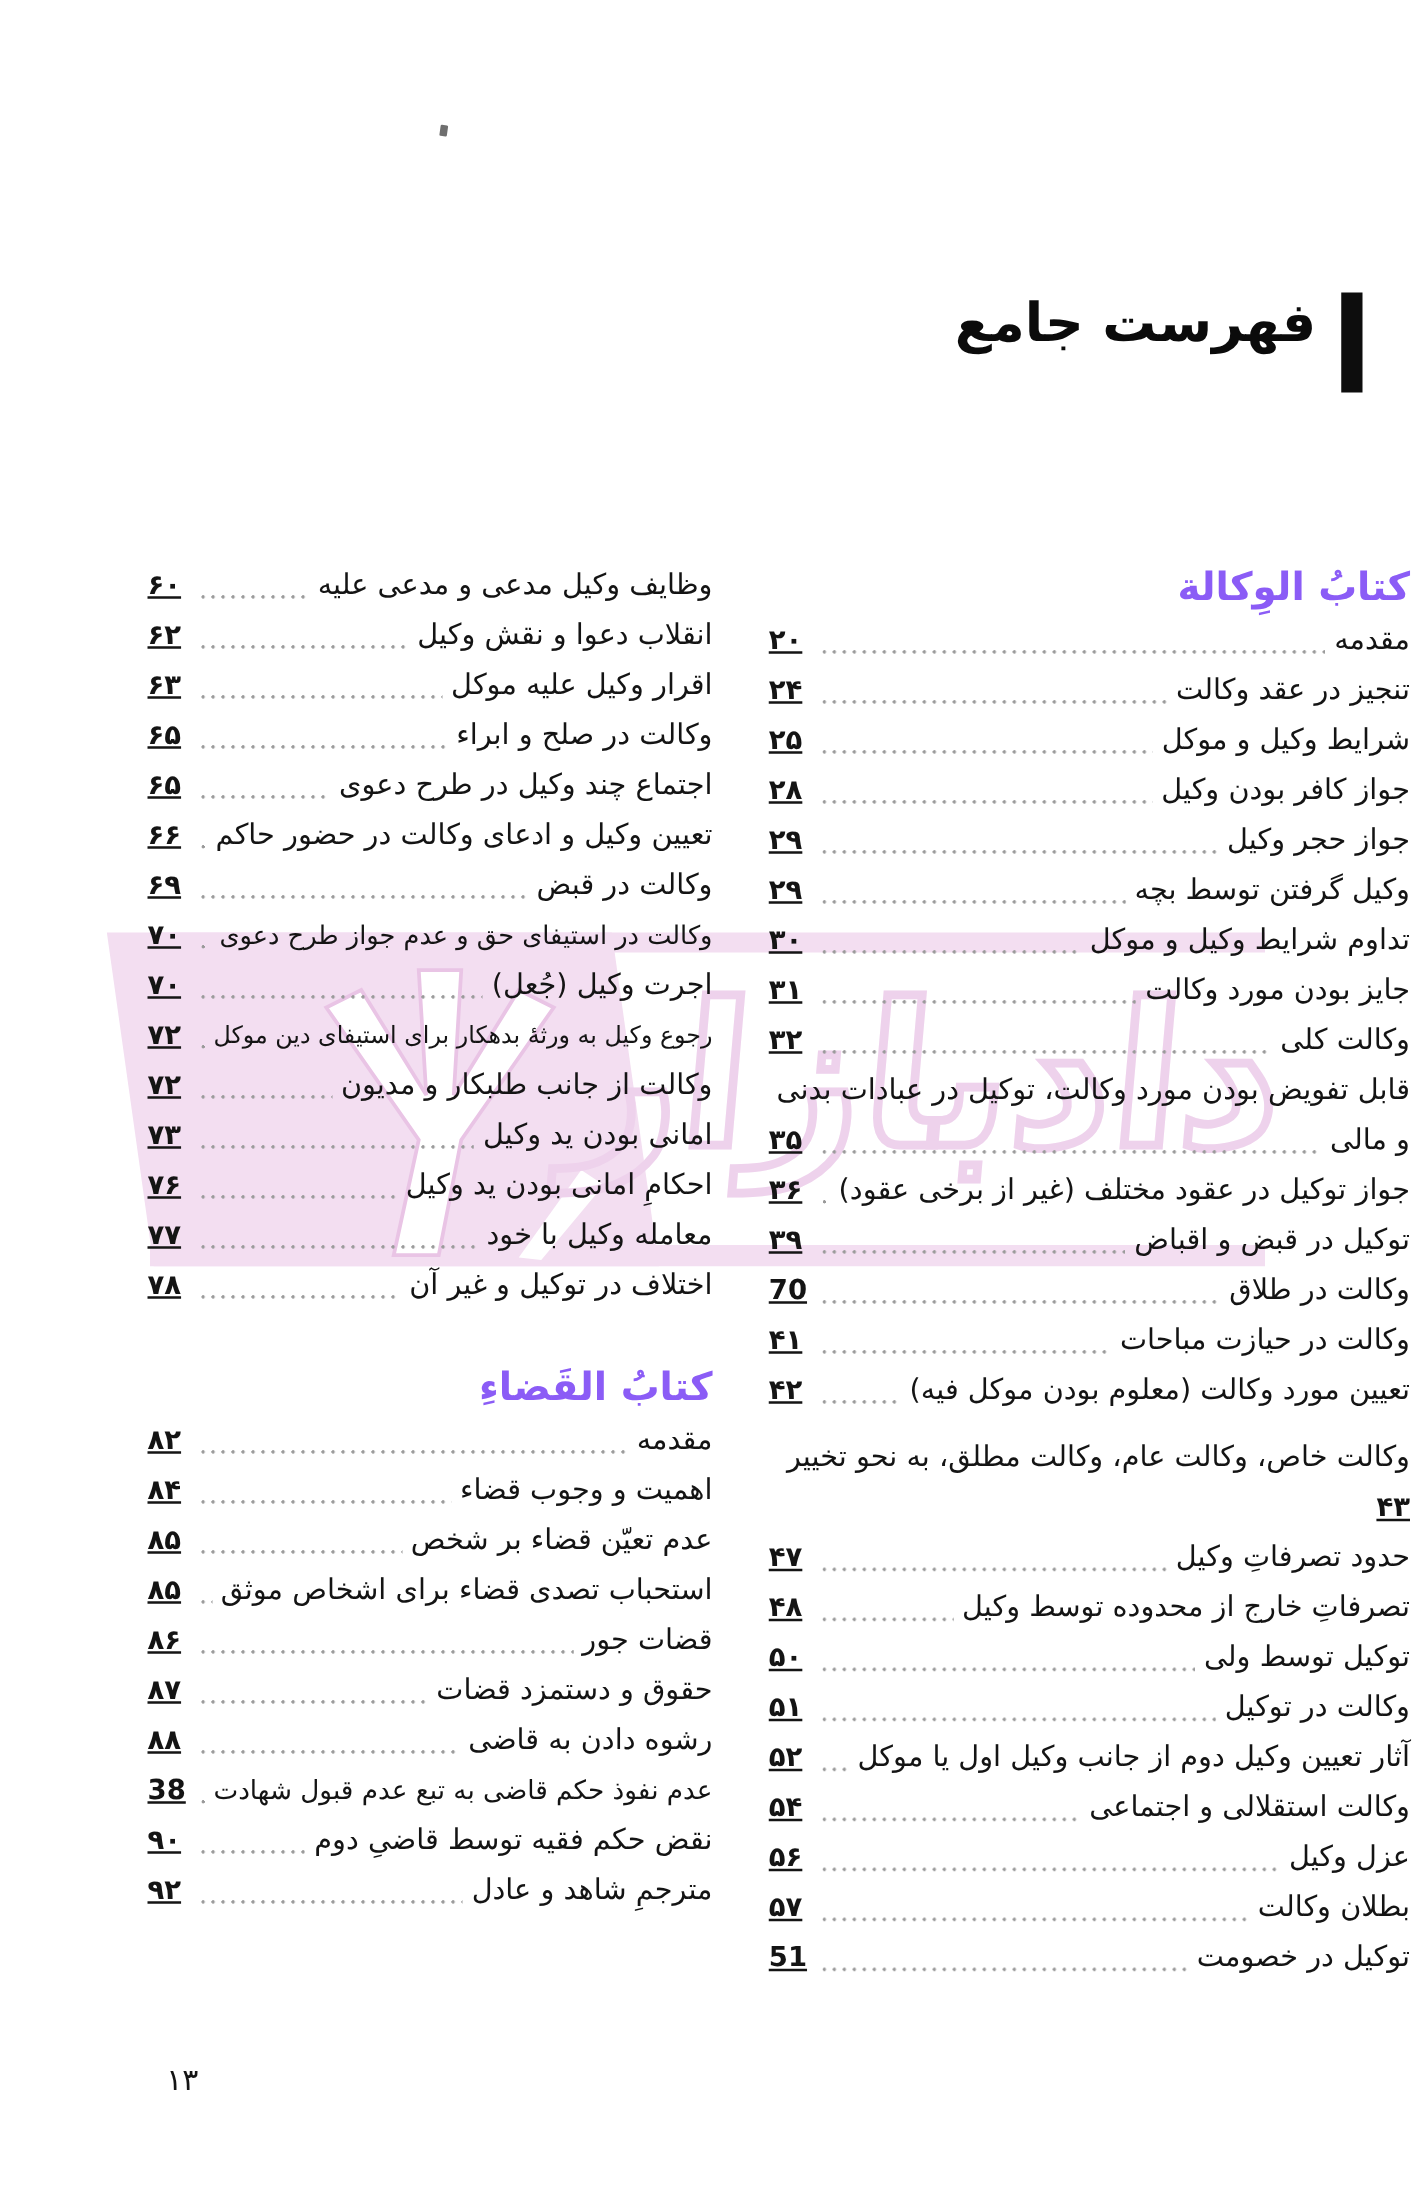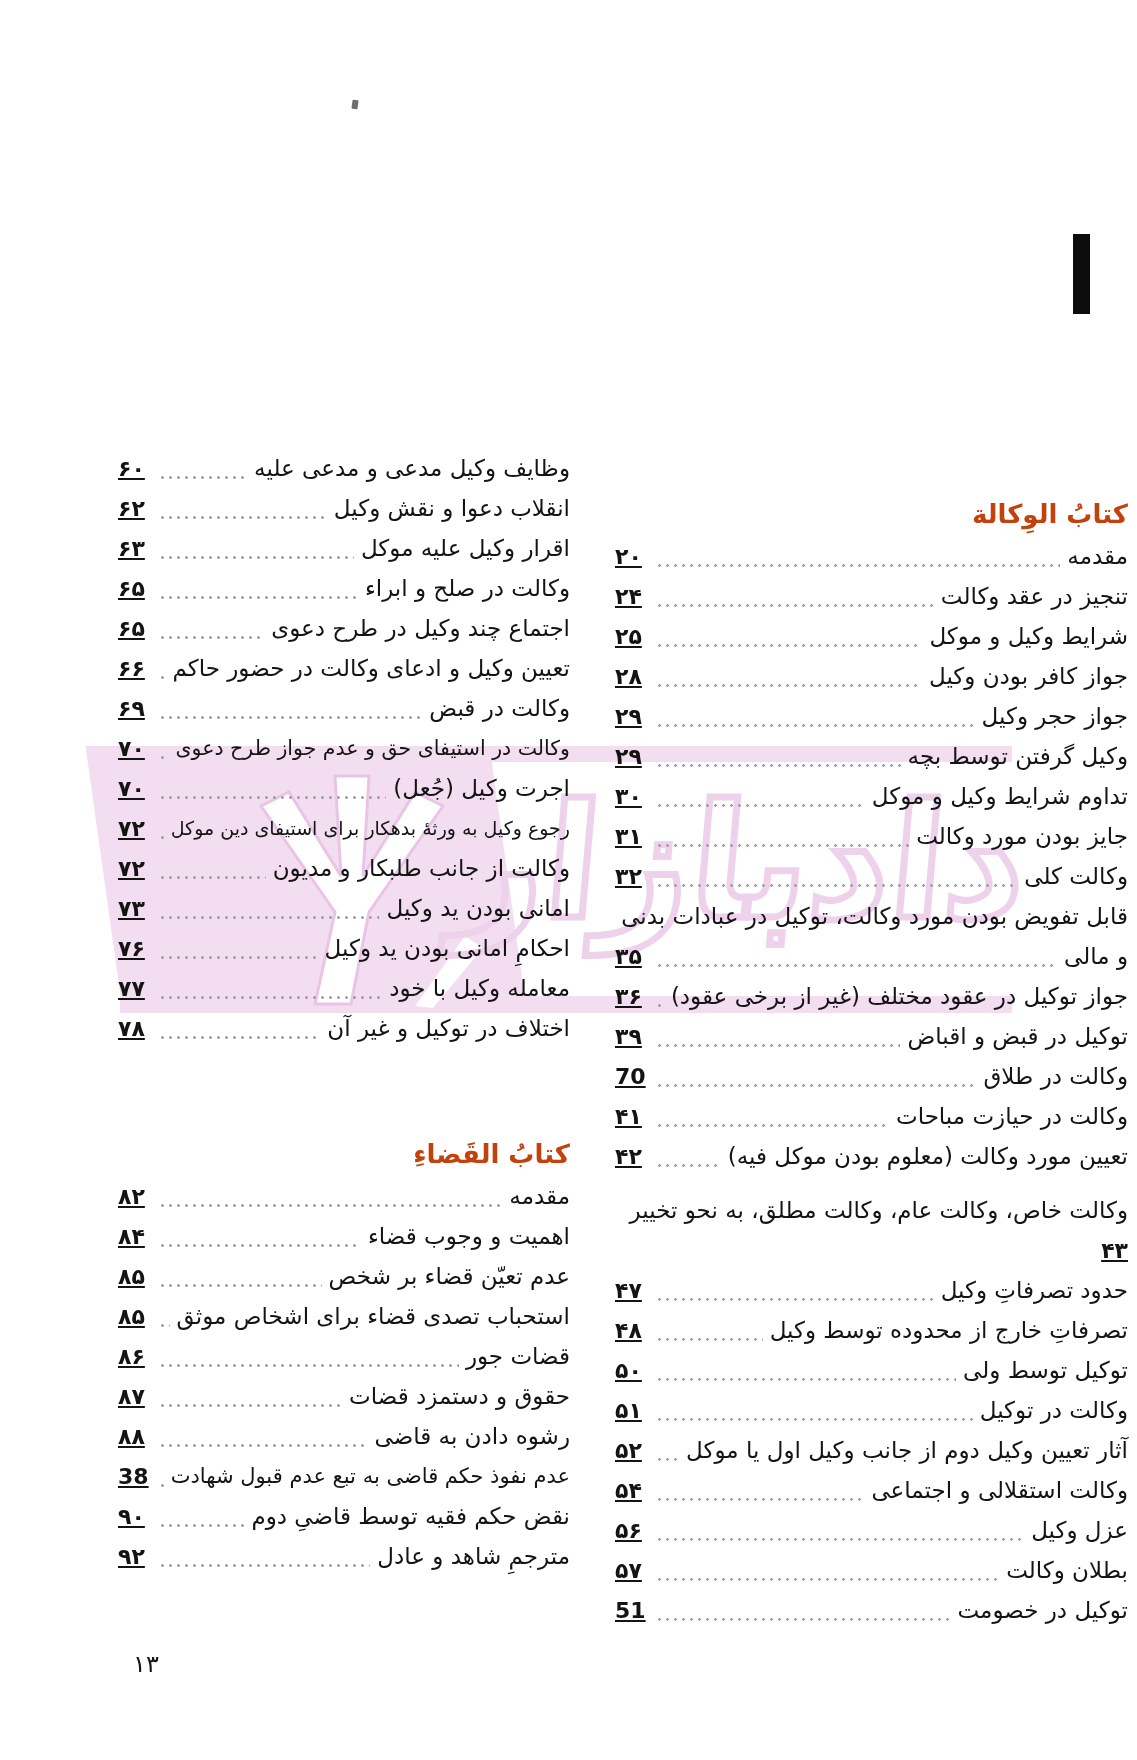--- a/index.html
+++ b/index.html
@@ -30,34 +30,35 @@
   .col-left{left:118px;width:452px;}
   .row{display:flex;align-items:center;height:40px;font-size:23px;color:#141414;white-space:nowrap;}
   .row .t{flex:0 0 auto;}
   .leader{
     flex:1 1 0;min-width:0;height:3px;margin:0 7px;transform:translateY(9px);
     background-image:radial-gradient(circle at 1.5px 1.5px,#9a9a9a 1.15px,transparent 1.5px);
     background-size:8px 3px;background-repeat:repeat-x;
   }
   .p{flex:0 0 auto;min-width:36px;font-weight:bold;font-size:22px;text-align:left;text-decoration:underline;}
   .row.num-only .p{min-width:0;margin-left:28px;}
-  .sec-header{height:44px;line-height:44px;font-weight:bold;font-size:26px;color:#c2410c;margin-top:44px;}
+  .sec-header{height:44px;line-height:44px;font-weight:bold;font-size:31px;color:#8b5cf6;}
   .spacer{width:100%;}
   
   .page-number{position:absolute;left:133px;top:1650px;font-size:24px;font-weight:normal;z-index:2;}
   .speck{position:absolute;left:352px;top:100px;width:6px;height:9px;background:#6f6f6f;border-radius:1px;transform:rotate(8deg);z-index:2;}
 </style>
 </head>
 <body>
 
 <div class="page">
 
   <div class="speck"></div>
 
   <div class="doc-header-bar"></div>
+  <div class="doc-header-title">فهرست جامع</div>
 
   <div class="wm">
     <div class="wm-band-top"></div>
     <div class="wm-band-bottom"></div>
     <div class="wm-block"></div>
     <svg class="wm-logo" viewBox="0 0 350 254" aria-hidden="true">
       <path d="M150 250 L170 158 L96 52 L124 38 L176 122 L170 22 L204 22 L198 122 L250 38 L278 52 L204 158 L186 250 Z" fill="#ffffff" stroke="#e9c4e5" stroke-width="3"></path>
       <path d="M250 252 L300 182 L318 194 L268 254 Z" fill="#ffffff"></path>
     </svg>
     <div class="wm-text">دادبازار</div>

